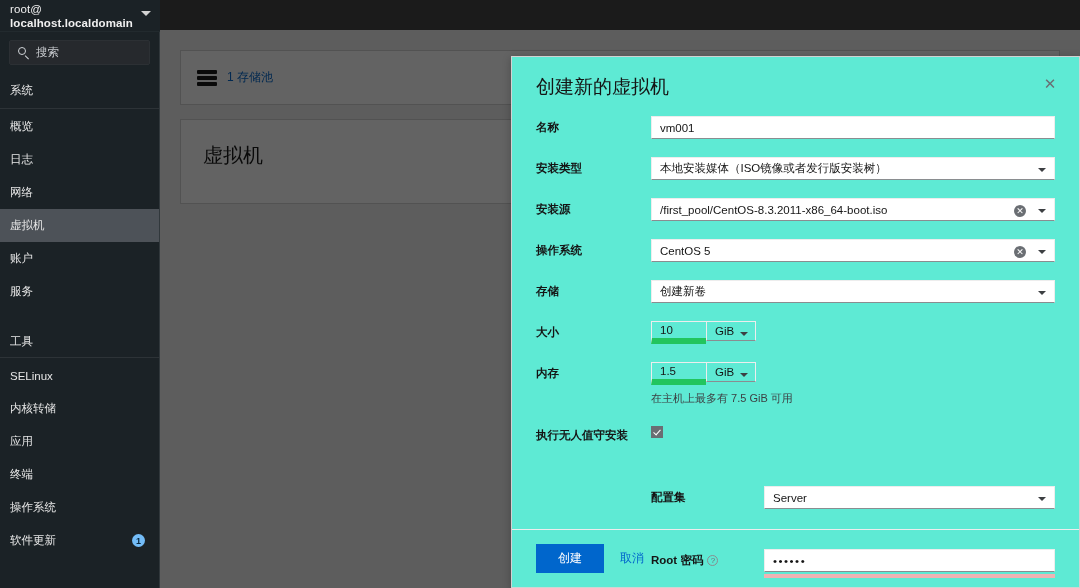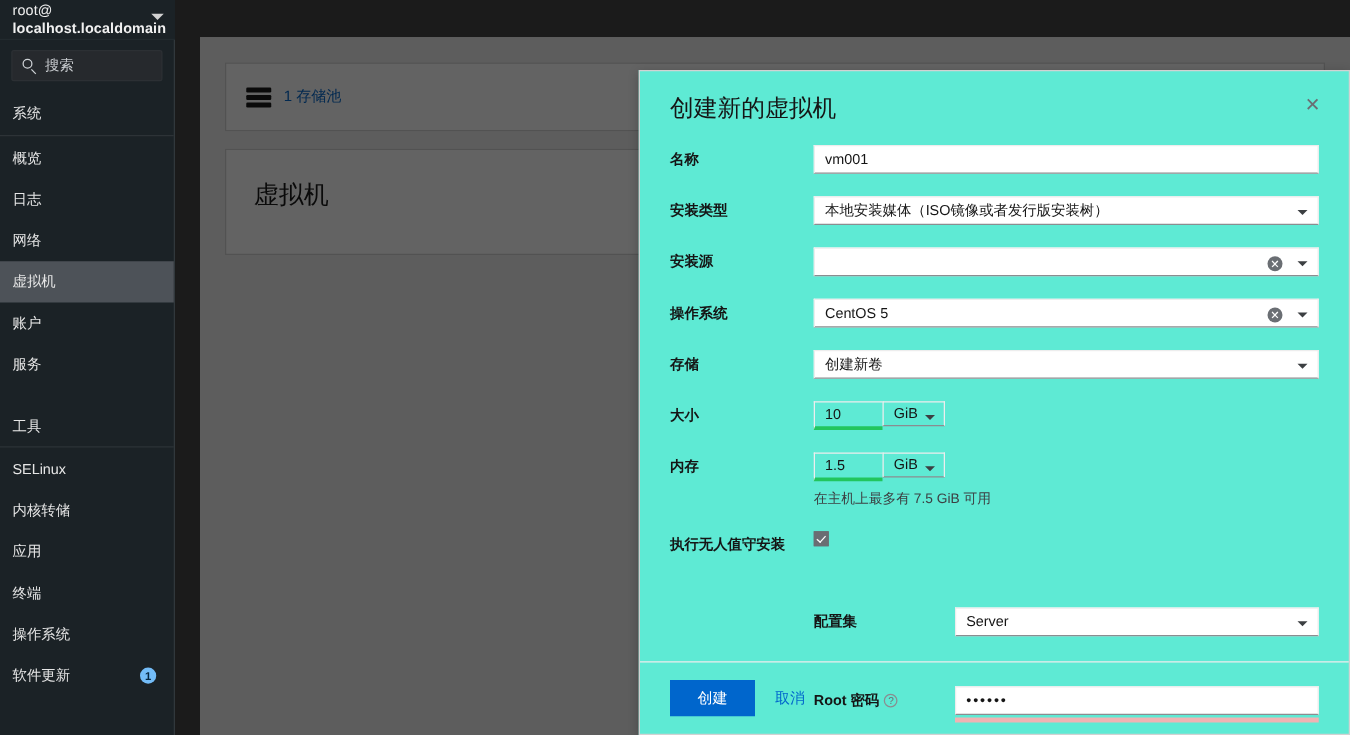--- a/index.html
+++ b/index.html
@@ -12,21 +12,21 @@
   #app { position: relative; width: 1080px; height: 588px; }
 
   
   .topbar {
     position: absolute; left: 160px; top: 0; width: 920px; height: 30px;
     background: #1b1b1b;
   }
 
   
   .sidebar {
-    position: absolute; left: 0; top: 0; width: 140px; height: 588px;
+    position: absolute; left: 0; top: 0; width: 160px; height: 588px;
     background: #1b2226; color: #d2d2d2;
   }
   .sb-header {
     position: relative; height: 32px; padding: 2px 12px 0 10px;
     background: #1b2226;
     border-bottom: 1px solid #222a2e;
   }
   .sb-header .line1 { font-size: 11.5px; color: #f0f0f0; line-height: 14px; letter-spacing: .1px; }
   .sb-header .line2 { font-size: 11.5px; color: #f0f0f0; font-weight: bold; line-height: 14px; letter-spacing: .1px; }
   .sb-caret {
@@ -145,21 +145,21 @@
   .clear {
     position: absolute; right: 28px; top: 5.5px; width: 12px; height: 12px;
     border-radius: 50%; background: #6a6e73; color: #fff;
     font-size: 9px; line-height: 12px; text-align: center; cursor: pointer;
   }
   .sel.hasclear { padding-right: 46px; }
 
   .numgroup { display: flex; width: 105px; }
   .numgroup .num {
     width: 55px; height: 23px; border: 1px solid #ededed;
-    border-bottom: 3px solid #22c55e; border-right: none;
+    border-bottom: 6px solid #22c55e; border-right: none;
     font-size: 11.5px; color: #151515; display: flex; align-items: center; padding: 0 8px;
   }
   .numgroup .unit {
     width: 50px; height: 20px; border: 1px solid #ededed;
     border-bottom: 1px solid #8a8d90; border-left: 1px solid #ededed;
     font-size: 11.5px; color: #151515; display: flex; align-items: center;
     padding: 0 16px 0 8px; position: relative; cursor: pointer;
   }
   .numgroup .unit .caret { right: 7px; }
   .hint { font-size: 11px; color: #3c3f42; margin-top: 6px; }
@@ -322,20 +322,21 @@
             <span>本地安装媒体（ISO镜像或者发行版安装树）</span>
             <span class="caret"></span>
           </div>
         </div>
       </div>
 
       <div class="row">
         <div class="lbl">安装源</div>
         <div class="fld">
           <div class="sel hasclear">
+            <span>/first_pool/CentOS-8.3.2011-x86_64-boot.iso</span>
             <span class="clear">✕</span>
             <span class="caret"></span>
           </div>
         </div>
       </div>
 
       <div class="row">
         <div class="lbl">操作系统</div>
         <div class="fld">
           <div class="sel hasclear">

